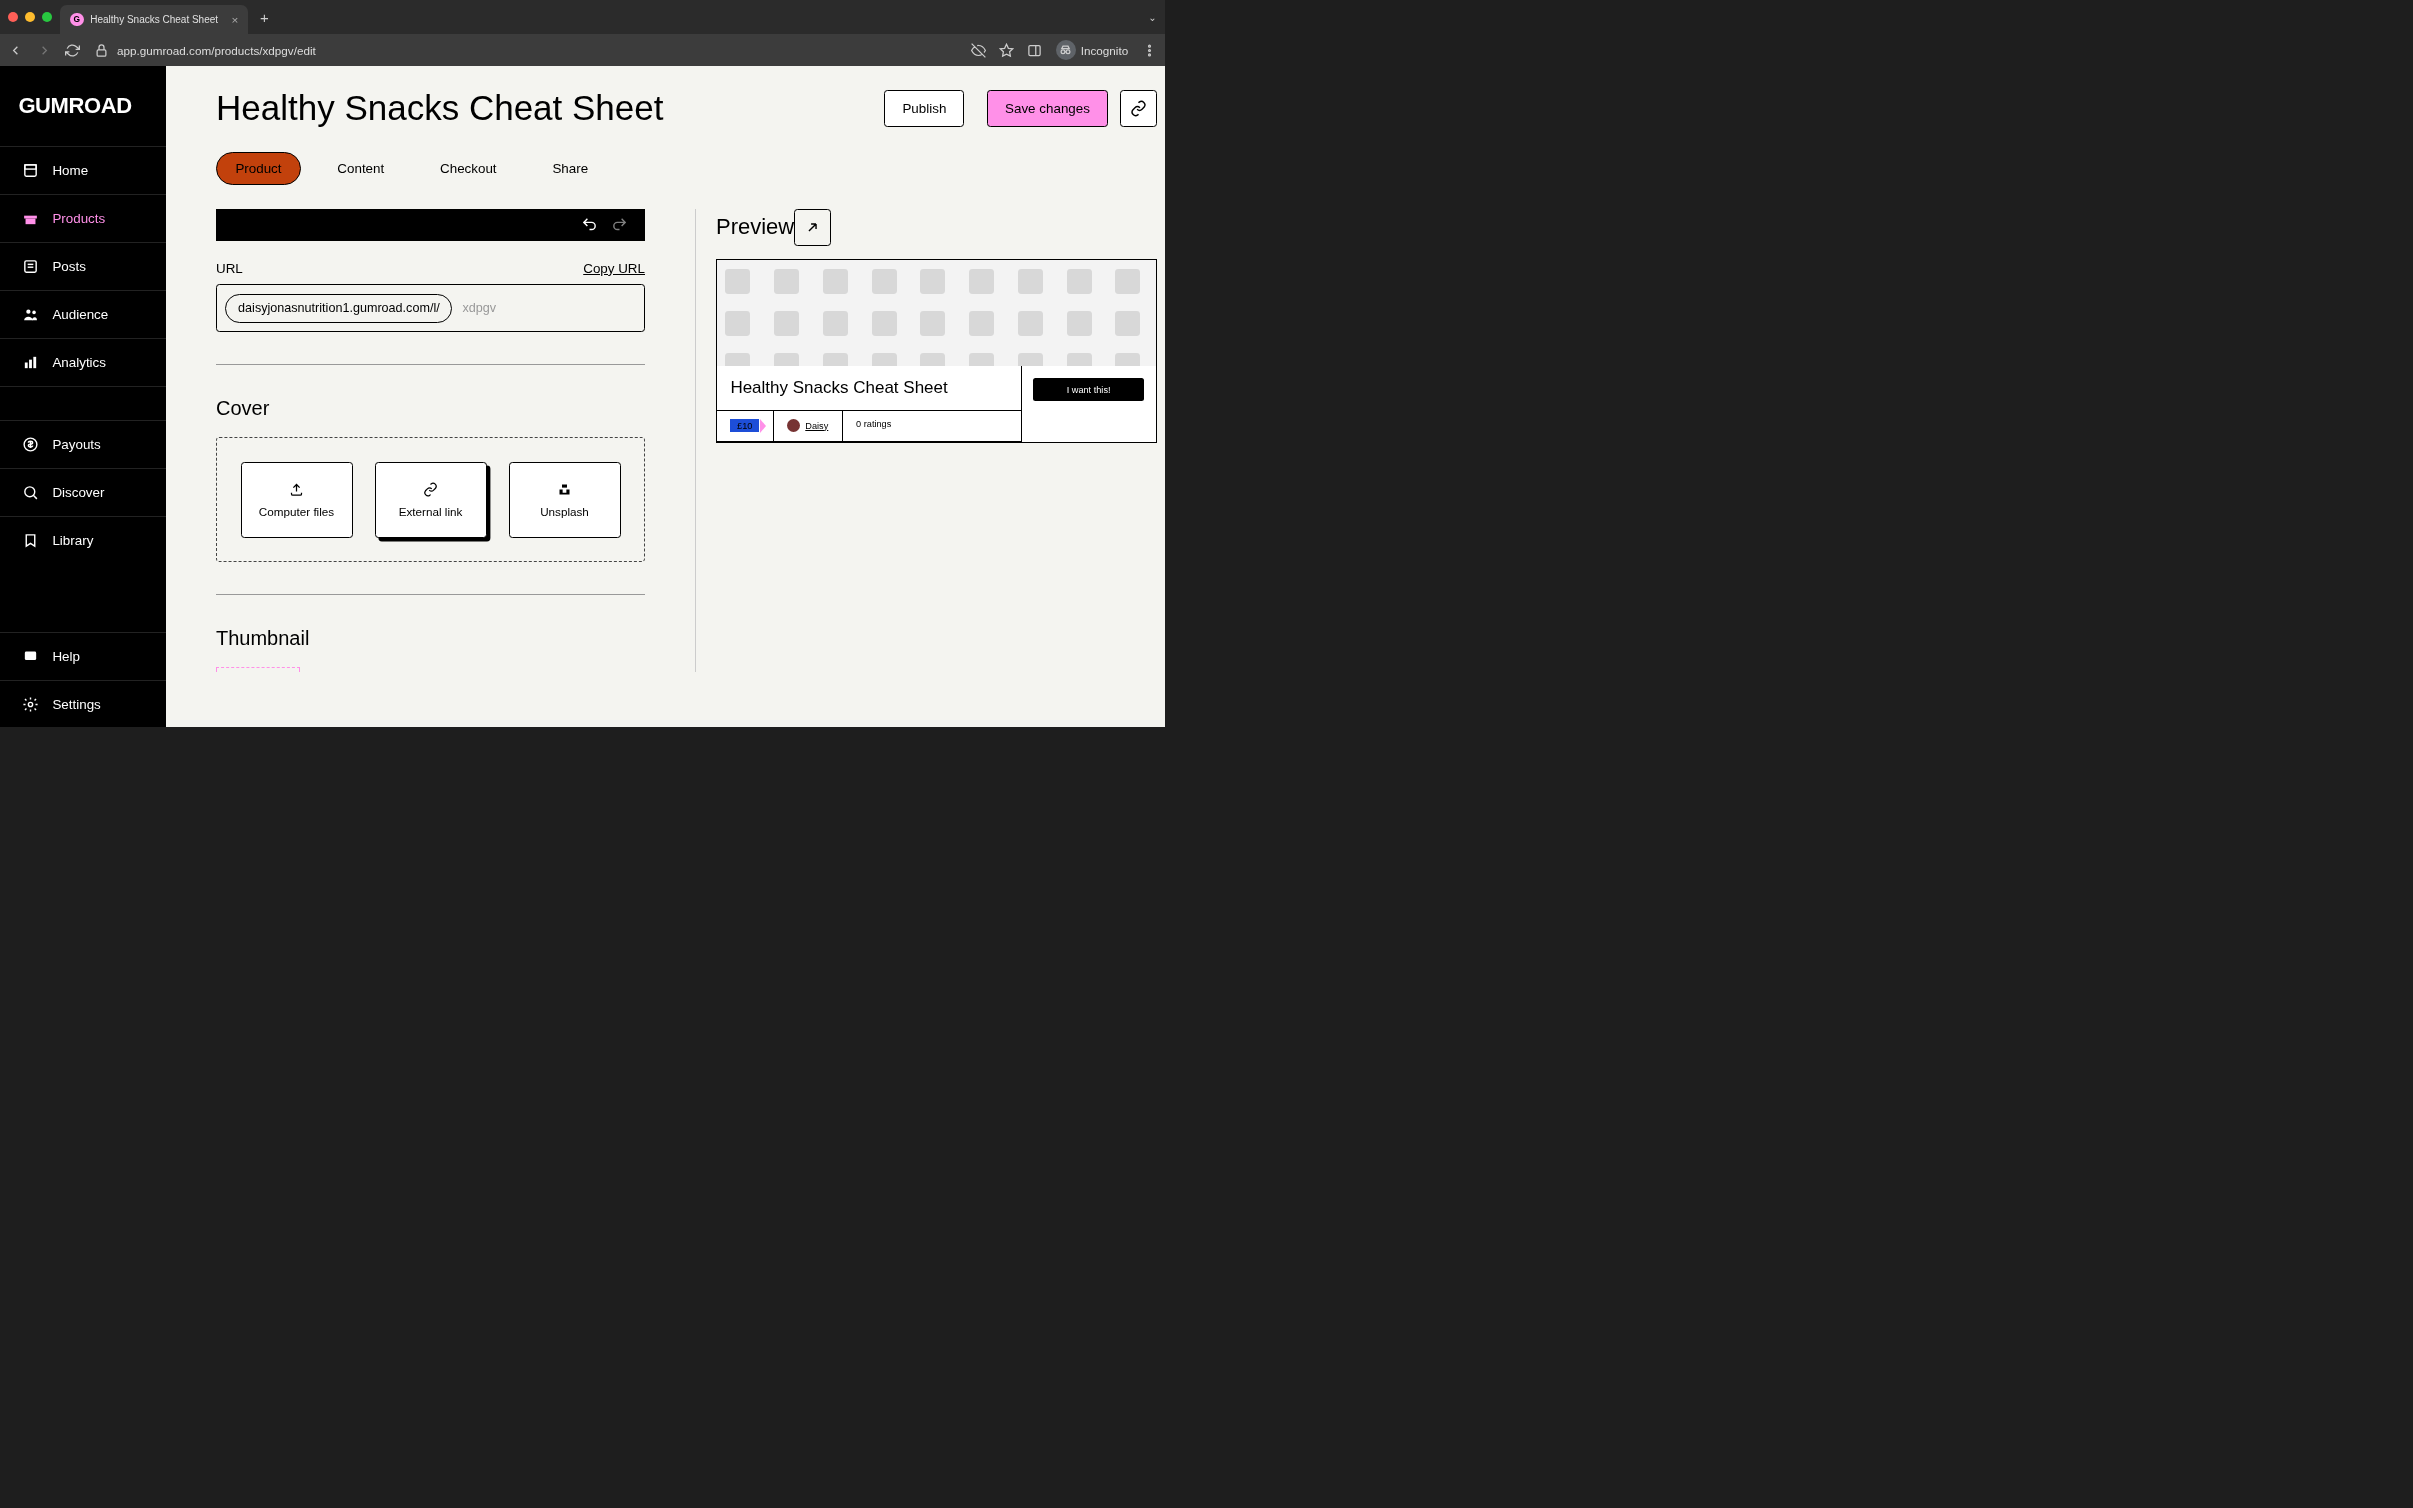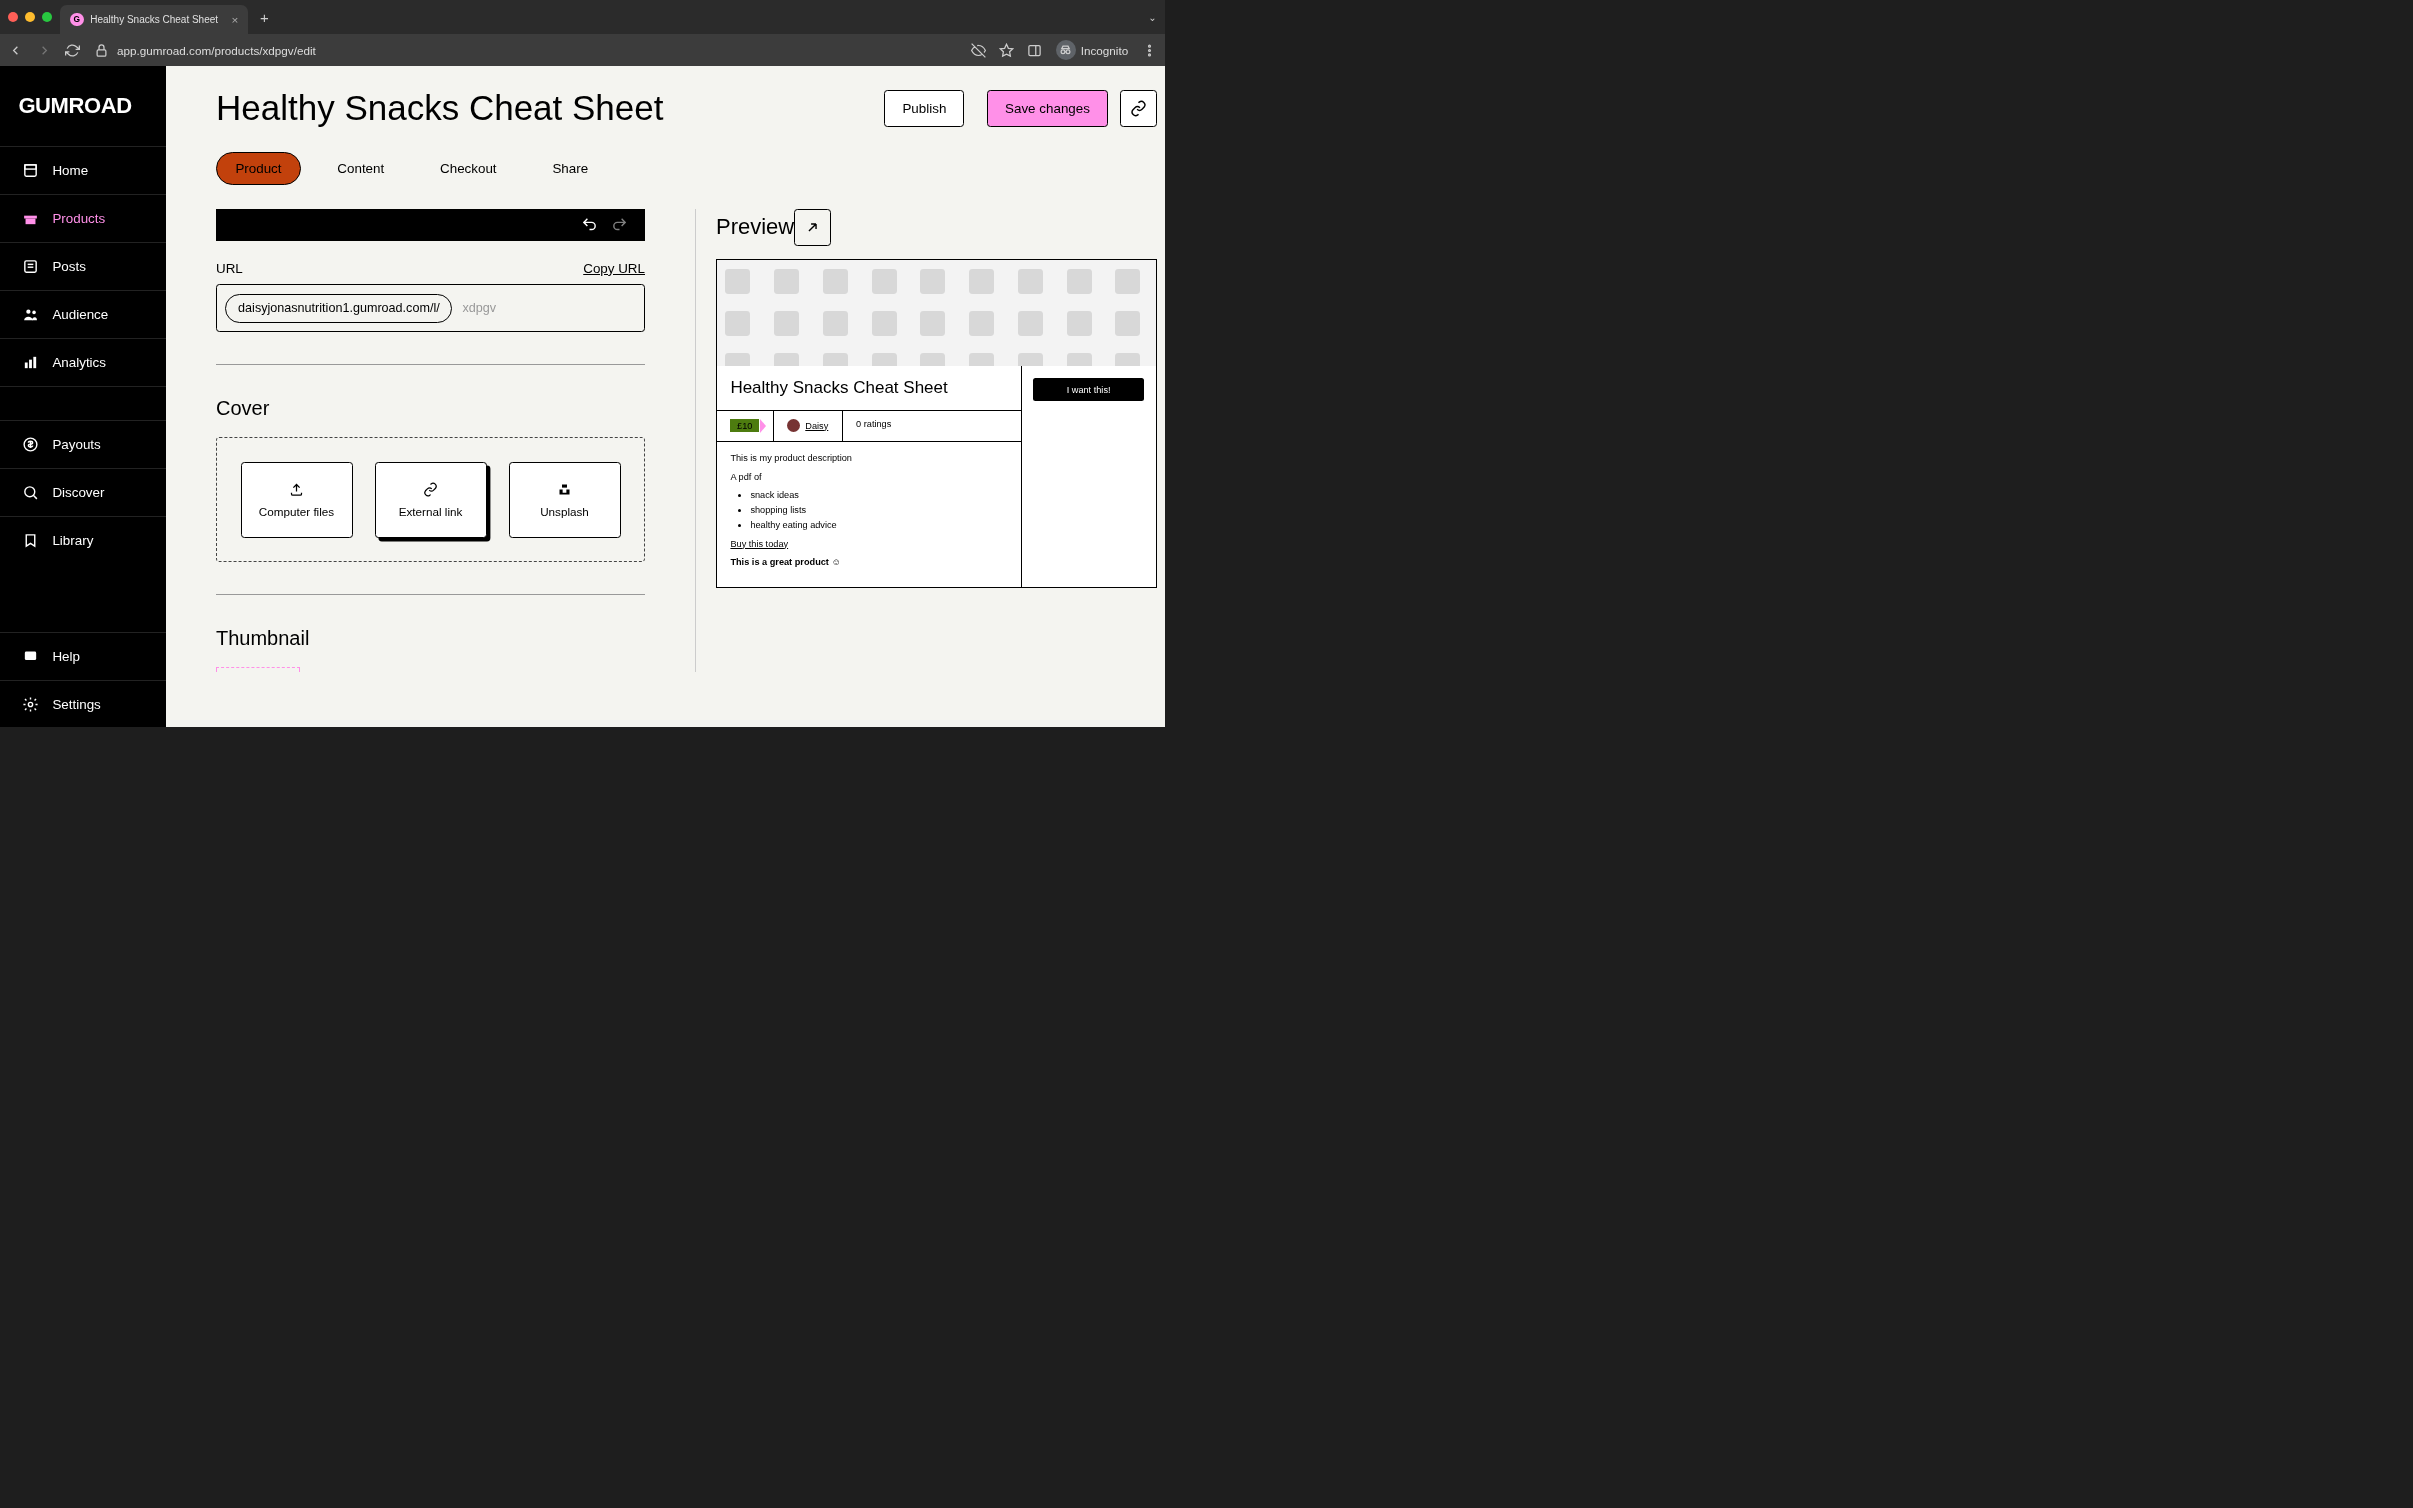--- a/index.html
+++ b/index.html
@@ -316,21 +316,21 @@
       display: flex;
       border-bottom: 0.8px solid #000;
     }
     .pm-price {
       padding: 8.4px 13.4px;
       border-right: 0.8px solid #000;
       display:flex;
       align-items:center;
     }
     .price-tag {
-      background: #4d7c0f;
+      background: #1d4ed8;
       padding: 1.7px 6.7px;
       font-size: 9.2px;
       position:relative;
     }
     .price-tag::after{
       content:"";
       position:absolute;
       right:-6.7px;top:0;
       border-top:7.5px solid transparent;
       border-bottom:7.5px solid transparent;
@@ -639,31 +639,20 @@
               <div class="pm-meta">
                 <div class="pm-price">
                   <span class="price-tag">£10</span>
                 </div>
                 <div class="pm-author">
                   <div class="avatar-mini"></div>
                   <span class="author-link">Daisy</span>
                 </div>
                 <div class="pm-ratings">0 ratings</div>
               </div>
-              <div class="pm-desc">
-                <p>This is my product description</p>
-                <p>A pdf of</p>
-                <ul>
-                  <li>snack ideas</li>
-                  <li>shopping lists</li>
-                  <li>healthy eating advice</li>
-                </ul>
-                <p><span class="buylink">Buy this today</span></p>
-                <p class="bold">This is a great product ☺</p>
-              </div>
             </div>
             <div class="preview-cta">
               <div class="want-btn">I want this!</div>
             </div>
           </div>
         </div>
       </div>
     </div>
   </div>
 </div>

